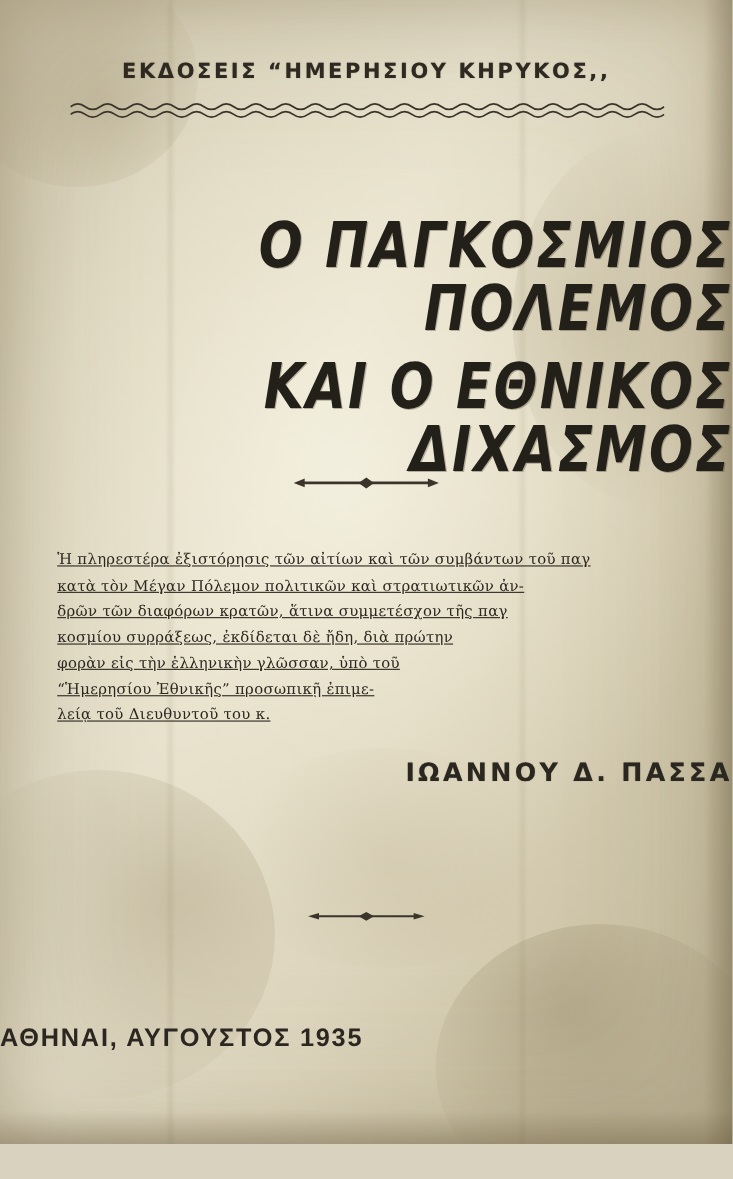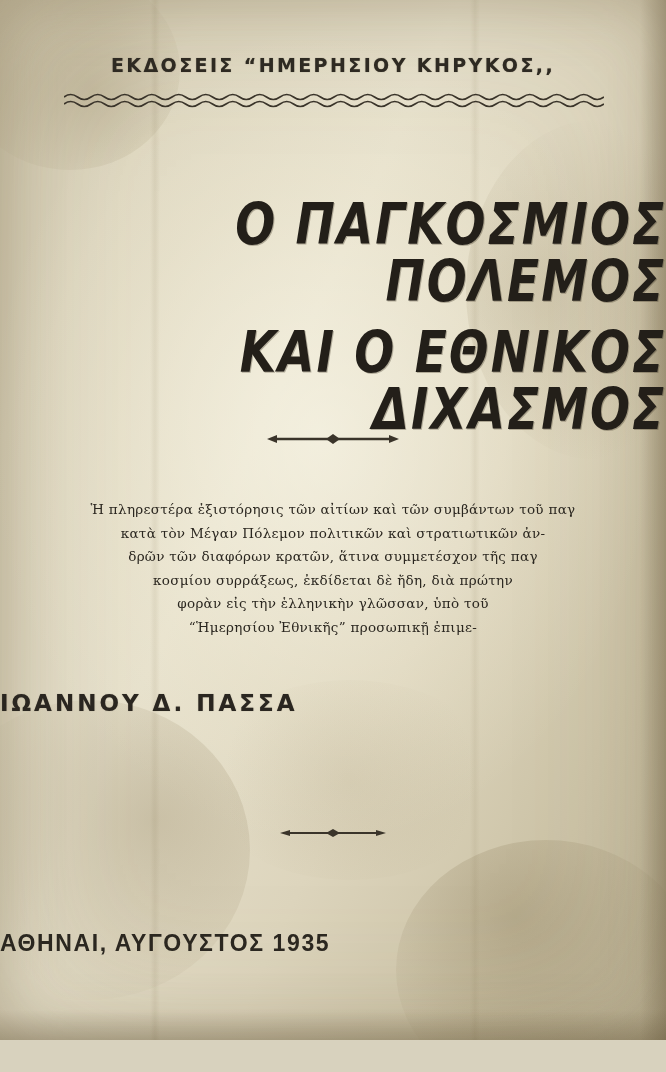--- a/index.html
+++ b/index.html
@@ -123,34 +123,34 @@
   }
   .orn svg { display: inline-block; vertical-align: middle; }
   .orn-1 { top: 428px; }
   .orn-2 { top: 822px; }
 
   .blurb {
     position: absolute;
     top: 498px;
     left: 52px;
     width: 562px;
-    text-align: center;
     font-family: "DejaVu Serif", serif;
     font-size: 13.5px;
     line-height: 23.5px;
     color: #2b2720;
     letter-spacing: 0.3px;
+    text-decoration: underline;
   }
   .blurb .ln { display: block; white-space: nowrap; }
 
   .author {
     position: absolute;
     top: 690px;
     left: 0; right: 0;
-    text-align: left;
+    text-align: right;
     font-family: "DejaVu Sans", sans-serif;
     font-weight: bold;
     font-size: 23px;
     letter-spacing: 3px;
     color: #2a2620;
     text-shadow: 0 0 1px rgba(60,50,35,0.4);
   }
 
   .imprint {
     position: absolute;
@@ -218,20 +218,21 @@
       </svg>
     </div>
 
     <div class="blurb">
       <span class="ln">Ἡ πληρεστέρα ἐξιστόρησις τῶν αἰτίων καὶ τῶν συμβάντων τοῦ παγ</span>
       <span class="ln">κατὰ τὸν Μέγαν Πόλεμον πολιτικῶν καὶ στρατιωτικῶν ἀν-</span>
       <span class="ln">δρῶν τῶν διαφόρων κρατῶν, ἅτινα συμμετέσχον τῆς παγ</span>
       <span class="ln">κοσμίου συρράξεως, ἐκδίδεται δὲ ἤδη, διὰ πρώτην</span>
       <span class="ln">φορὰν εἰς τὴν ἑλληνικὴν γλῶσσαν, ὑπὸ τοῦ</span>
       <span class="ln">“Ἡμερησίου Ἐθνικῆς” προσωπικῇ ἐπιμε-</span>
+      <span class="ln">λείᾳ τοῦ Διευθυντοῦ του κ.</span>
     </div>
 
     <div class="author">ΙΩΑΝΝΟΥ Δ. ΠΑΣΣΑ</div>
 
     <div class="orn orn-2">
       <svg width="110" height="12" viewBox="0 0 110 12">
         <path d="M8 6 L102 6" stroke="#3a342a" stroke-width="1.8" fill="none"></path>
         <path d="M2 6 L12 3 L12 9 Z" fill="#3a342a"></path>
         <path d="M108 6 L98 3 L98 9 Z" fill="#3a342a"></path>
         <path d="M48 6 L55 2 L62 6 L55 10 Z" fill="#3a342a"></path>

